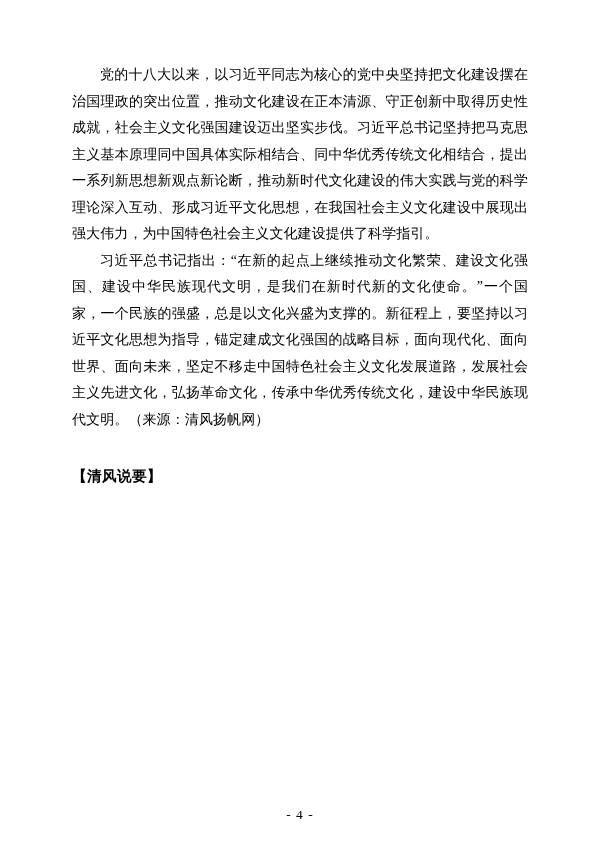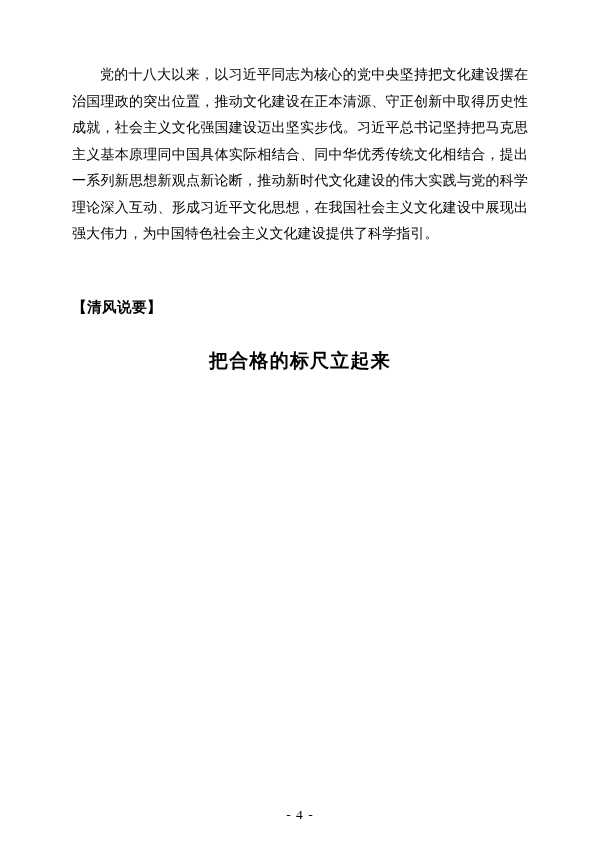--- a/index.html
+++ b/index.html
@@ -30,21 +30,21 @@
     text-justify: inter-ideograph;
     text-indent: 2em;
     margin: 0 0 0 0;
     letter-spacing: 0.1px;
     font-family: "Liberation Serif", "DejaVu Serif", serif;
   }
   .section-tag {
     font-size: 14.6px;
     line-height: 26px;
     font-weight: bold;
-    margin-top: 46px;
+    margin-top: 30px;
     margin-bottom: 4px;
     letter-spacing: 0.4px;
   }
   .article-title {
     text-align: center;
     font-size: 19px;
     font-weight: bold;
     line-height: 30px;
     margin-top: 26px;
     margin-bottom: 22px;
@@ -61,21 +61,21 @@
     letter-spacing: 1px;
   }
 </style>
 </head>
 <body>
 
 <div class="page">
 
   <p class="body-para">党的十八大以来，以习近平同志为核心的党中央坚持把文化建设摆在治国理政的突出位置，推动文化建设在正本清源、守正创新中取得历史性成就，社会主义文化强国建设迈出坚实步伐。习近平总书记坚持把马克思主义基本原理同中国具体实际相结合、同中华优秀传统文化相结合，提出一系列新思想新观点新论断，推动新时代文化建设的伟大实践与党的科学理论深入互动、形成习近平文化思想，在我国社会主义文化建设中展现出强大伟力，为中国特色社会主义文化建设提供了科学指引。</p>
 
+  <p class="body-para">习近平总书记指出：“在新的起点上继续推动文化繁荣、建设文化强国、建设中华民族现代文明，是我们在新时代新的文化使命。”一个国家，一个民族的强盛，总是以文化兴盛为支撑的。新征程上，要坚持以习近平文化思想为指导，锚定建成文化强国的战略目标，面向现代化、面向世界、面向未来，坚定不移走中国特色社会主义文化发展道路，发展社会主义先进文化，弘扬革命文化，传承中华优秀传统文化，建设中华民族现代文明。（来源：清风扬帆网）</p>
 
   <div class="section-tag">【清风说要】</div>
 
-  <h1 class="article-title">把合格的标尺立起来</h1>
 
 
 
   <div class="page-number">- 4 -</div>
 </div>
 
 </body></html>

